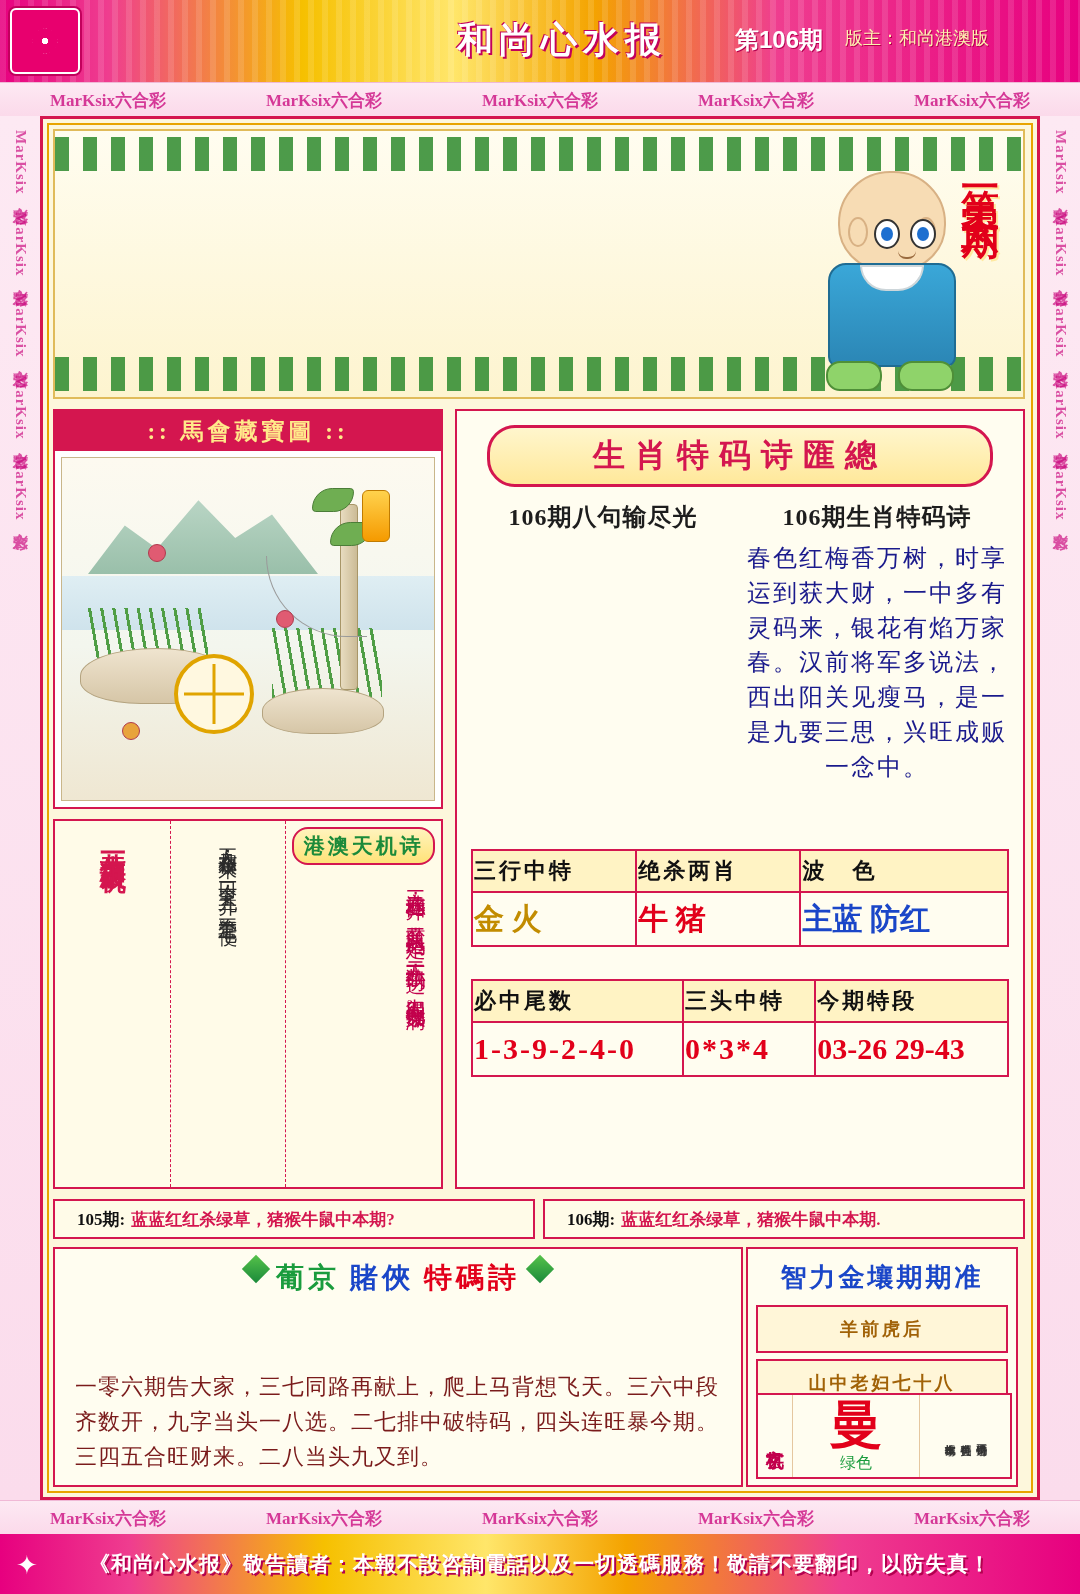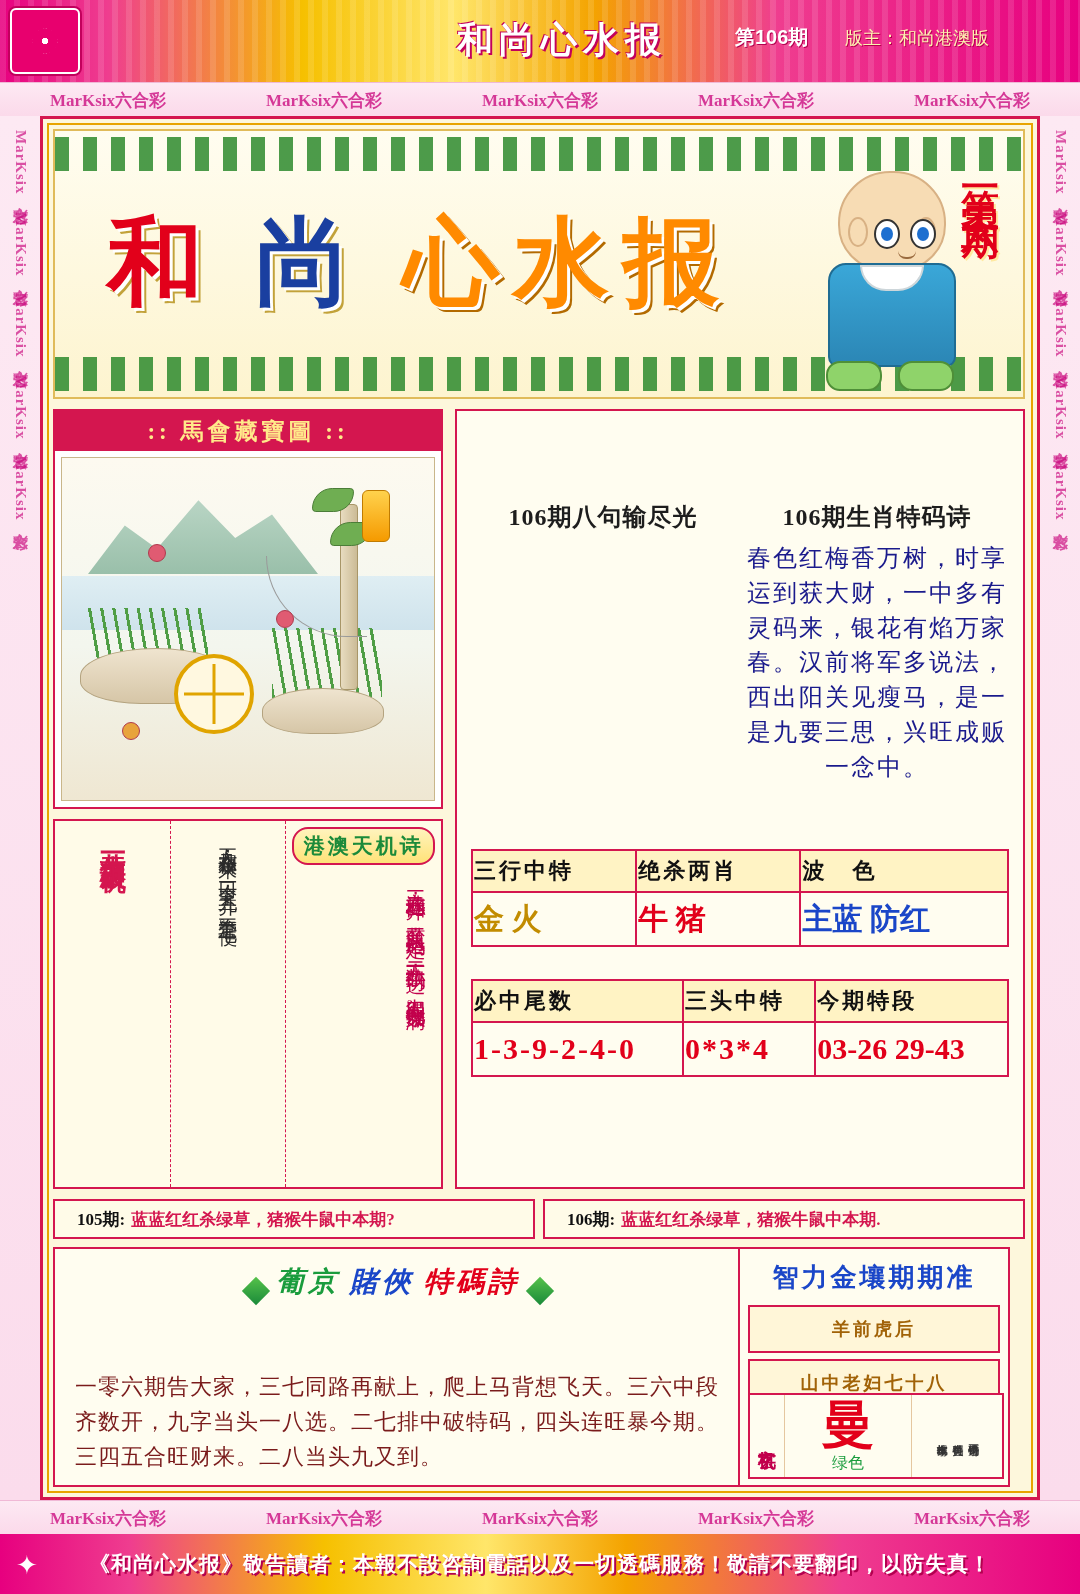--- a/index.html
+++ b/index.html
@@ -39,21 +39,21 @@
     border-radius:50%;
   }
   .site-title{
     position:absolute;left:0;right:0;top:16px;text-align:center;
     font-size:36px;font-weight:bold;color:#fff;letter-spacing:6px;
     text-shadow:2px 2px 0 #c2005c,-1px -1px 0 #c2005c;
     padding-left:44px;
   }
   .issue-top{
     position:absolute;left:735px;top:24px;
-    font-size:20px;color:#ffffff;font-weight:bold;text-shadow:1px 1px 0 #b3004f;
+    font-size:24px;color:#ffffff;font-weight:bold;text-shadow:1px 1px 0 #b3004f;
   }
   .owner-top{
     position:absolute;left:845px;top:26px;
     font-size:18px;color:#fdf3b0;text-shadow:1px 1px 0 #b3004f;
   }
 
   
   .wm-row{
     position:absolute;left:0;width:1080px;height:34px;
     display:flex;justify-content:space-around;align-items:center;
@@ -275,33 +275,33 @@
   
   .bottom{
     position:absolute;left:10px;top:1128px;width:972px;height:240px;
   }
   .bl{
     position:absolute;left:0;top:0;width:690px;height:240px;
     border:2px solid #d4164f;background:#fffdf0;box-sizing:border-box;
   }
   .bl-head{
     margin:10px auto 0;width:470px;height:42px;
-    display:flex;align-items:flex-end;justify-content:center;gap:10px;
-    font-family:"Liberation Serif",serif;font-size:28px;font-weight:bold;letter-spacing:4px;font-style:italic;
+    display:flex;align-items:flex-start;justify-content:center;gap:10px;
+    font-family:"Liberation Serif",serif;font-size:28px;font-weight:bold;letter-spacing:4px;
   }
   .bl-head .gcolor{color:#1a9c3d;}
   .bl-head .bcolor{color:#1a46c8;}
   .bl-head .rcolor{color:#e2001a;}
   .diamond{width:20px;height:20px;background:linear-gradient(135deg,#56c24a,#1a8a3a);transform:rotate(45deg);}
   .bl-text{
     position:absolute;left:20px;right:20px;top:120px;
     font-family:"Liberation Serif",serif;font-size:22px;line-height:1.6;color:#7a1b1b;letter-spacing:1px;
   }
   .br{
-    position:absolute;right:15px;top:0;width:272px;height:240px;
+    position:absolute;right:7px;top:0;width:272px;height:240px;
     border:2px solid #d4164f;background:#fffdf0;box-sizing:border-box;
   }
   .br-row{
     height:44px;margin:6px 8px;border:2px solid #d4164f;background:#fff6d8;
     display:flex;align-items:center;justify-content:center;
     font-family:"Liberation Serif",serif;font-size:18px;font-weight:bold;color:#a16207;letter-spacing:3px;
   }
   .br-row.first{border:none;background:none;color:#1a46c8;font-size:26px;}
   .magic{
     position:absolute;left:8px;bottom:6px;width:256px;height:86px;
@@ -375,25 +375,20 @@
     <div class="sv">MarKsix六合彩</div>
     <div class="sv">MarKsix六合彩</div>
   </div>
 
   <div class="frame">
     <div class="frame-inner"></div>
 
     <div class="masthead">
       <div class="vines top"></div>
       <div class="vines bot"></div>
-      <div class="big-title">
-        <span class="c1">和</span>
-        <span class="c2">尚</span>
-        <span class="c3">心水报</span>
-      </div>
       <div class="monk">
         <div class="head">
           <div class="ear l"></div>
           <div class="ear r"></div>
           <div class="eye l">
               <i></i>
             </div>
           <div class="eye r">
               <i></i>
             </div>
@@ -437,20 +432,21 @@
       <div class="col-v">
         <div class="v-text v-dark">五六相合今双来，口令一下三九弃，不管三七二使一。</div>
       </div>
       <div class="gm-box">
         <div class="gm-head">港澳天机诗</div>
         <div class="gm-poem">三六选稳二四开，梦三取八边码定，二五小数码一边，出得四九侧数满。</div>
       </div>
     </div>
 
     <div class="right-panel">
+      <div class="rp-title">生肖特码诗匯總</div>
 
       <div class="poem-cols">
         <div class="poem-col left">
           <h4>106期八句输尽光</h4>
         </div>
         <div class="poem-col right">
           <h4>106期生肖特码诗</h4>
           <p>春色红梅香万树，时享运到获大财，一中多有灵码来，银花有焰万家春。汉前将军多说法，西出阳关见瘦马，是一是九要三思，兴旺成贩一念中。</p>
         </div>
       </div>

